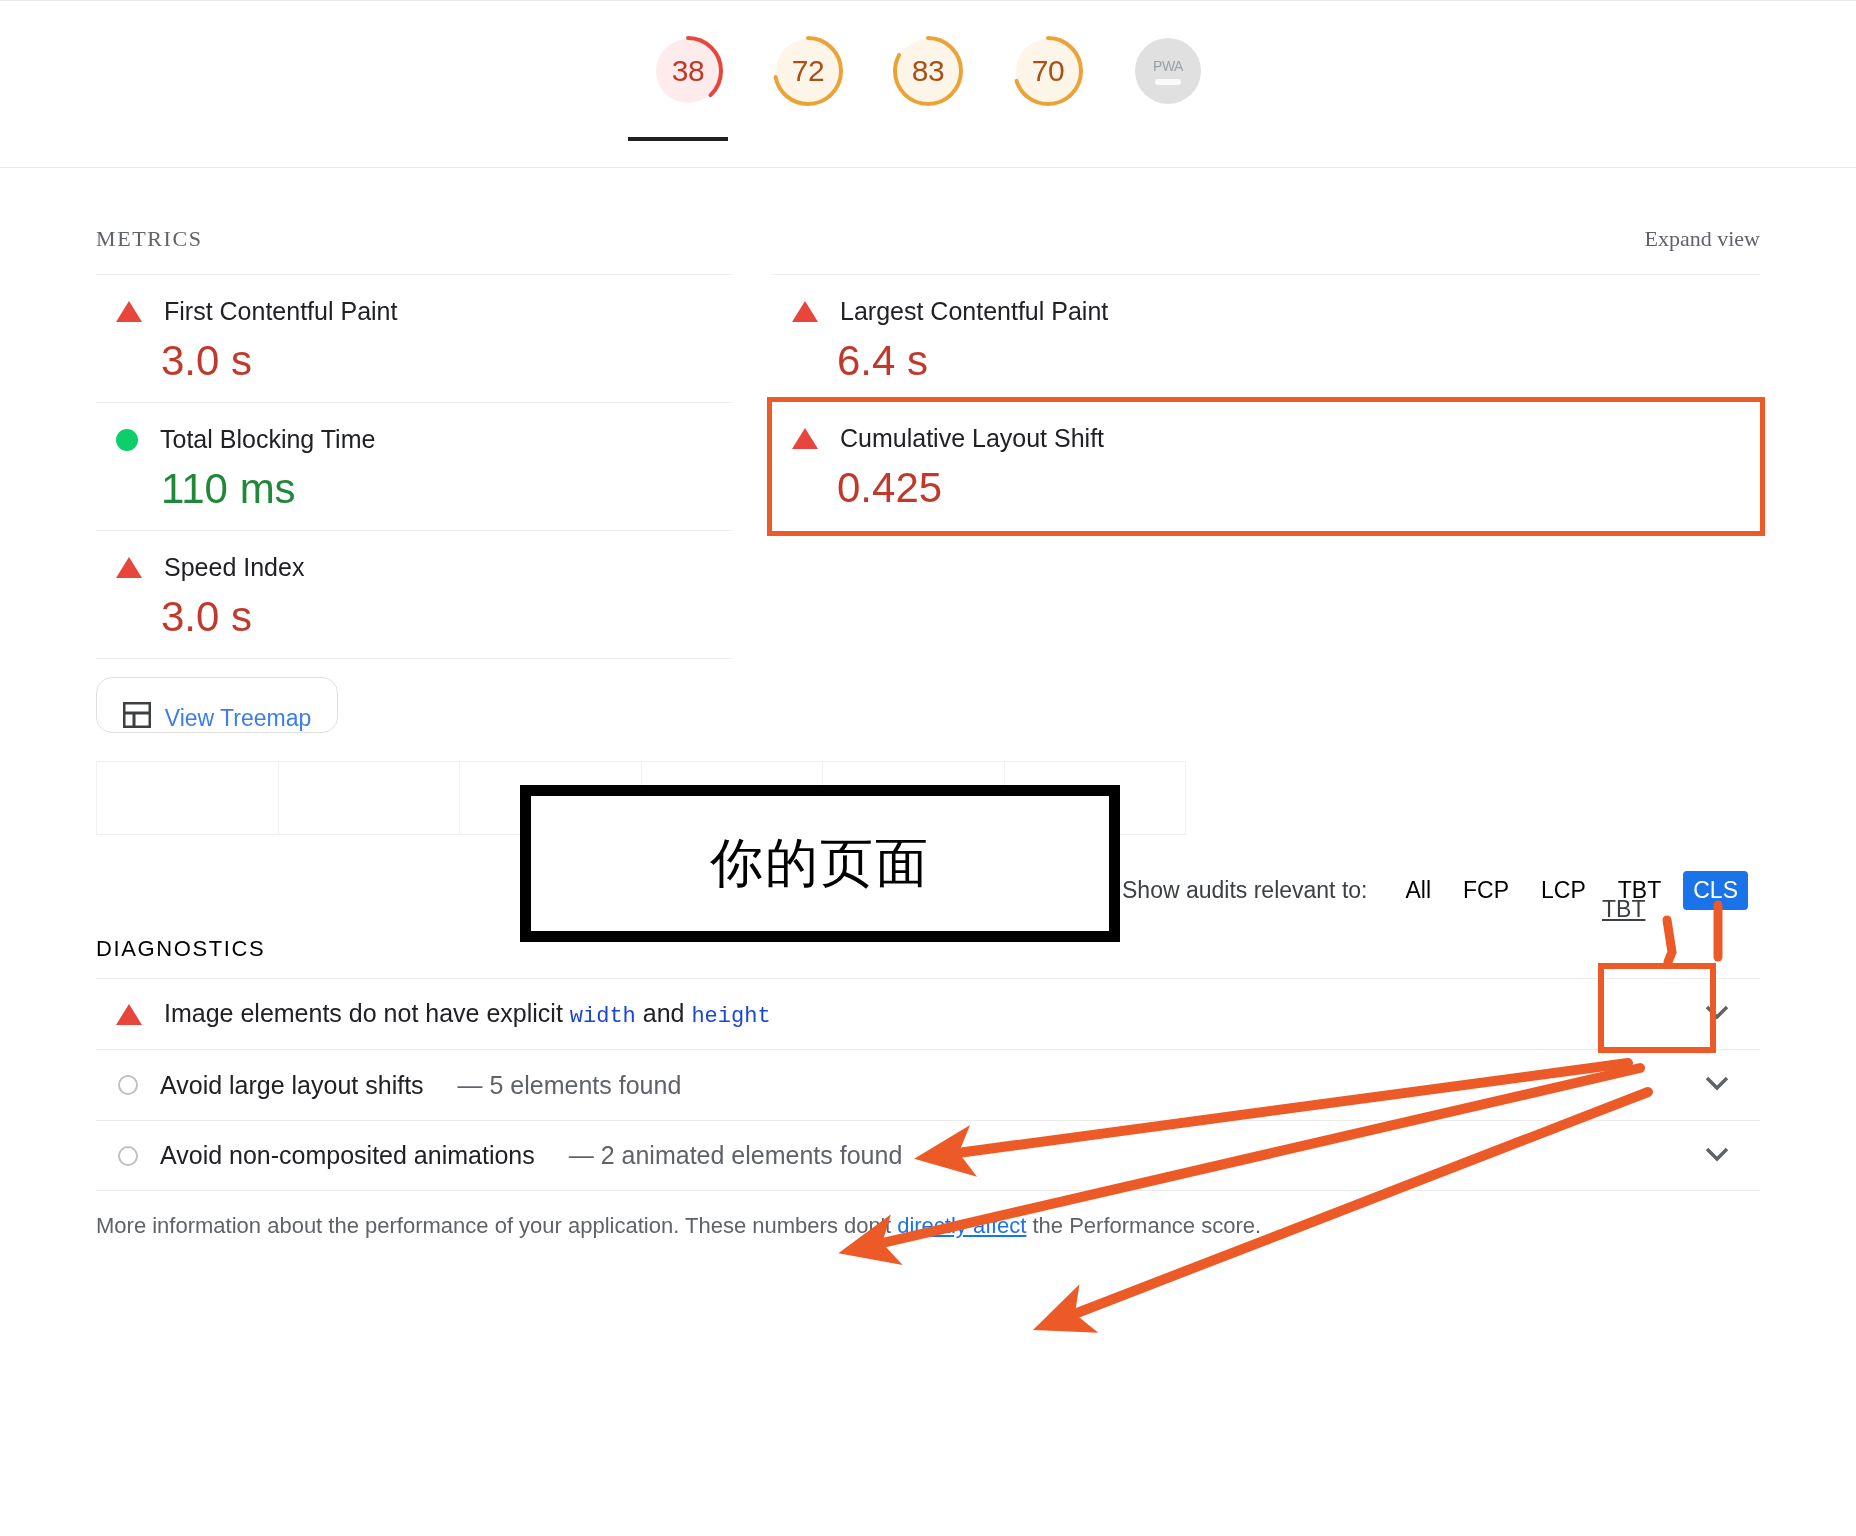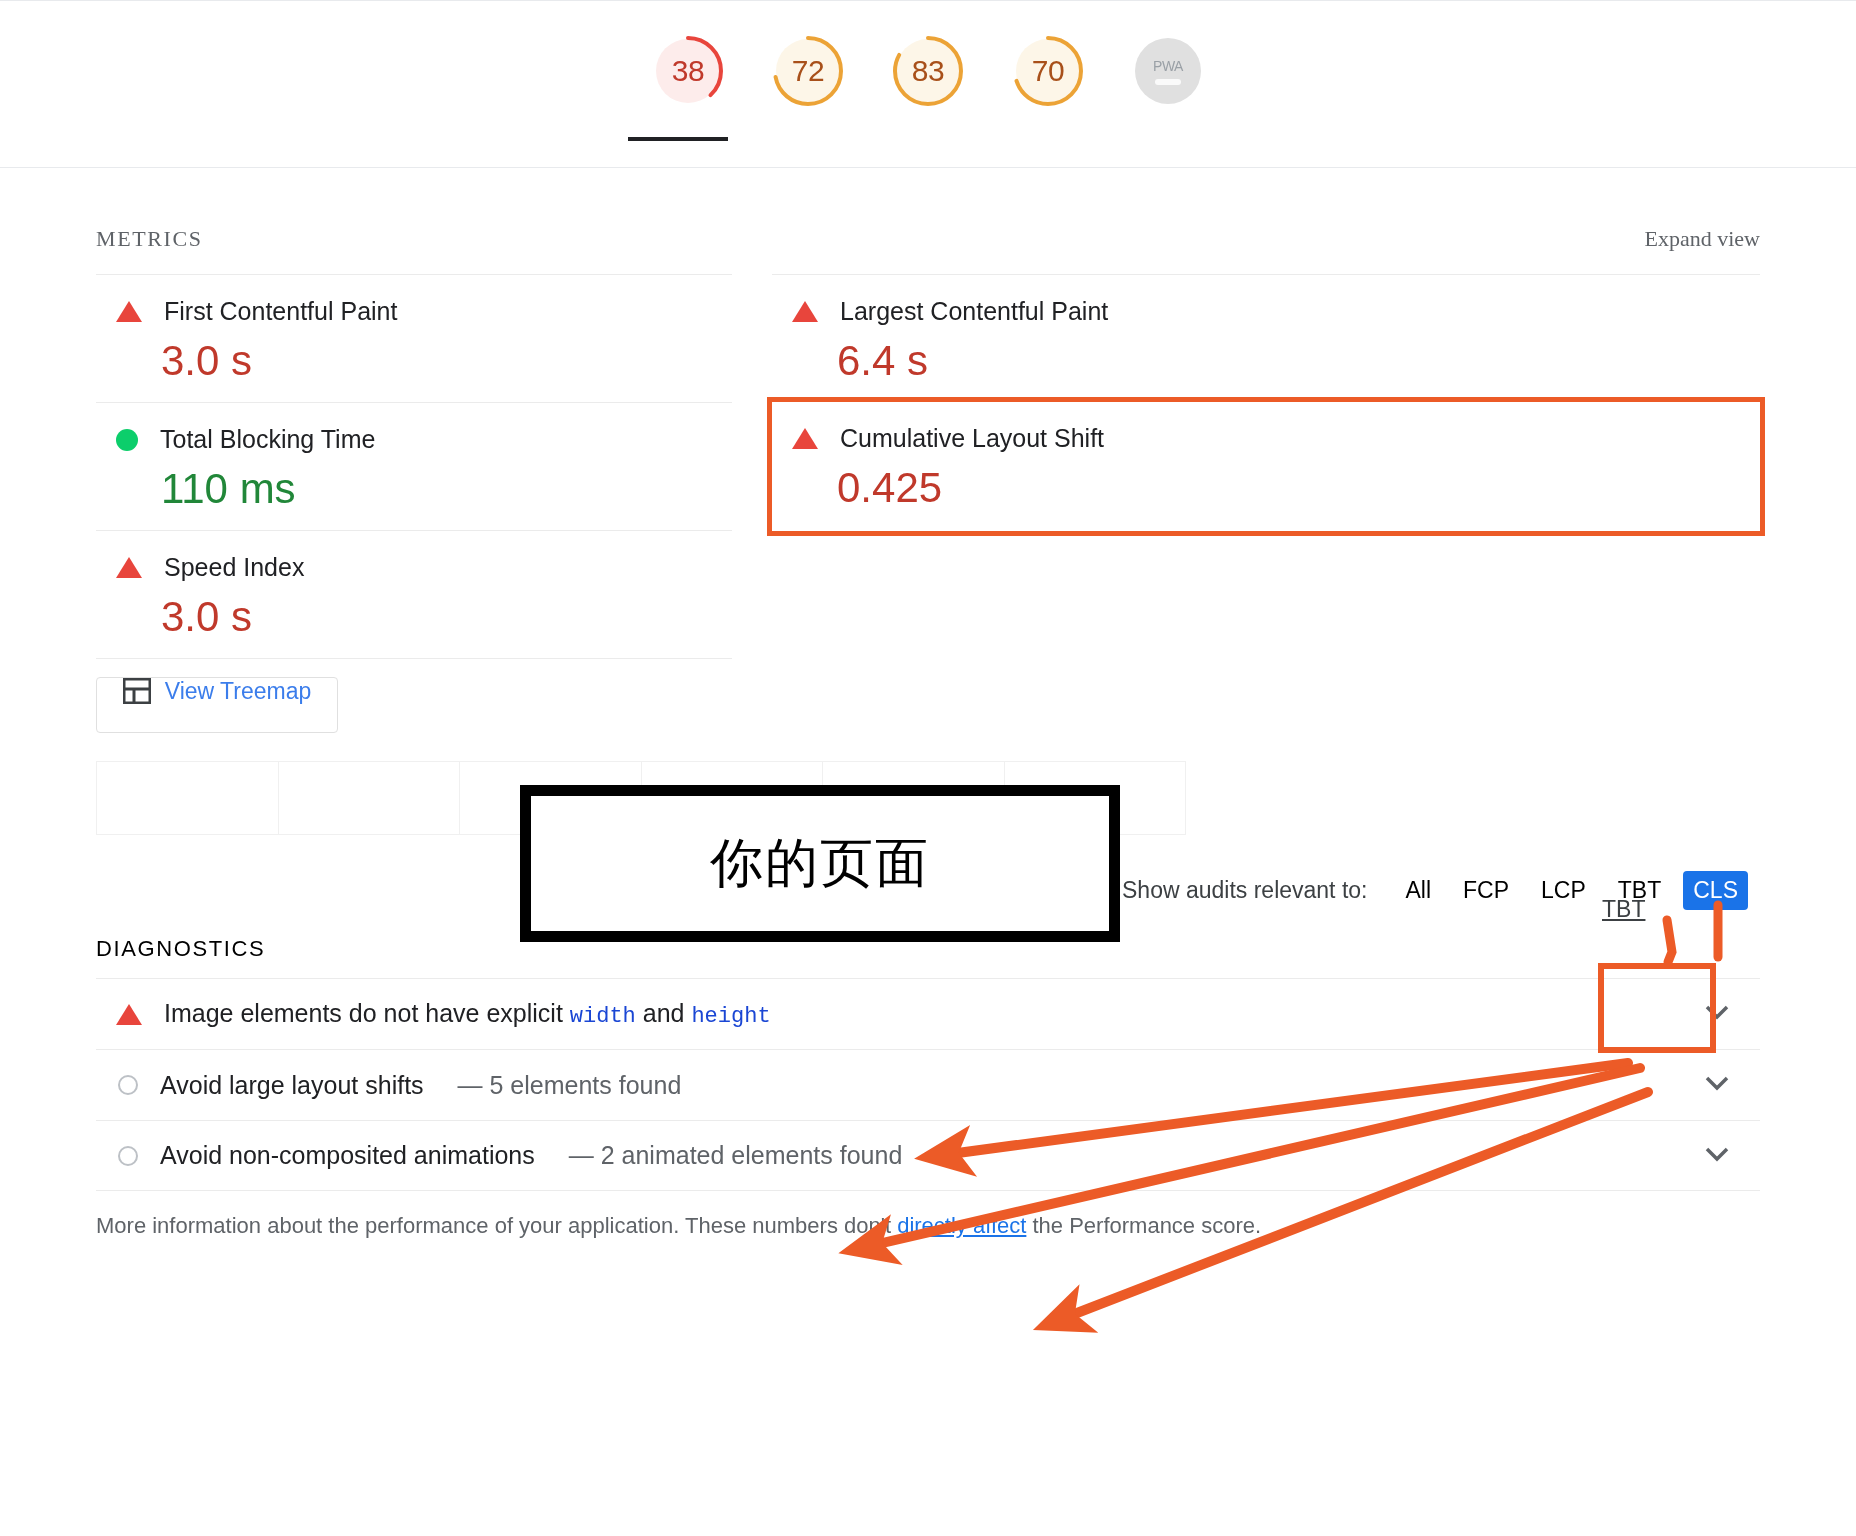--- a/index.html
+++ b/index.html
@@ -161,23 +161,23 @@
     padding: 22px 0 22px 0;
     border-top: none !important;
   }
 
   
   .treemap-btn {
     margin-top: 18px;
     width: 242px;
     height: 56px;
     border: 1px solid #e0e0e0;
-    border-radius: 4px;
-    display: flex;
-    align-items: flex-start;
+    border-radius: 16px;
+    display: flex;
+    align-items: flex-end;
     justify-content: center;
     gap: 14px;
     cursor: pointer;
     background: #fff;
   }
   .treemap-label {
     color: #3b7deb;
     font-size: 23px;
   }
 

